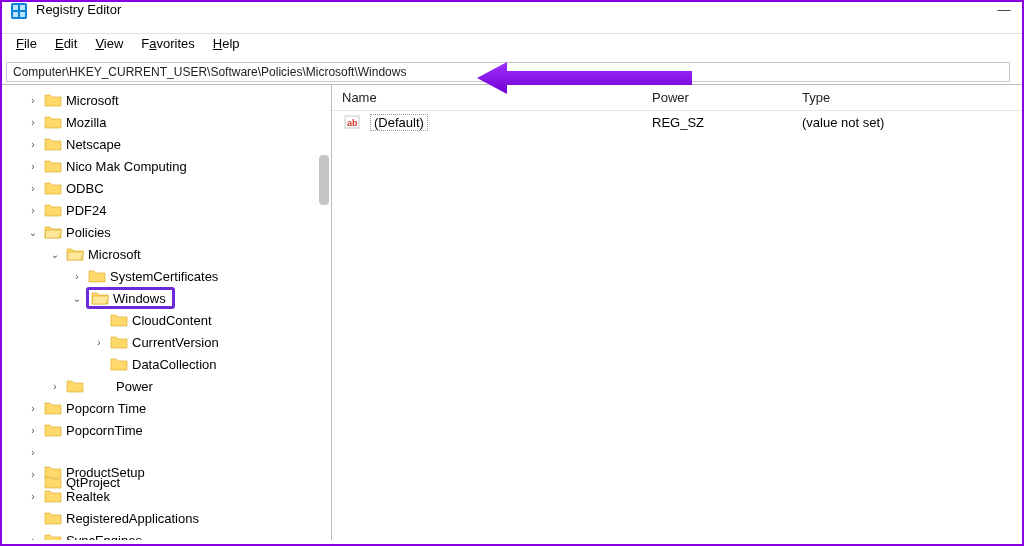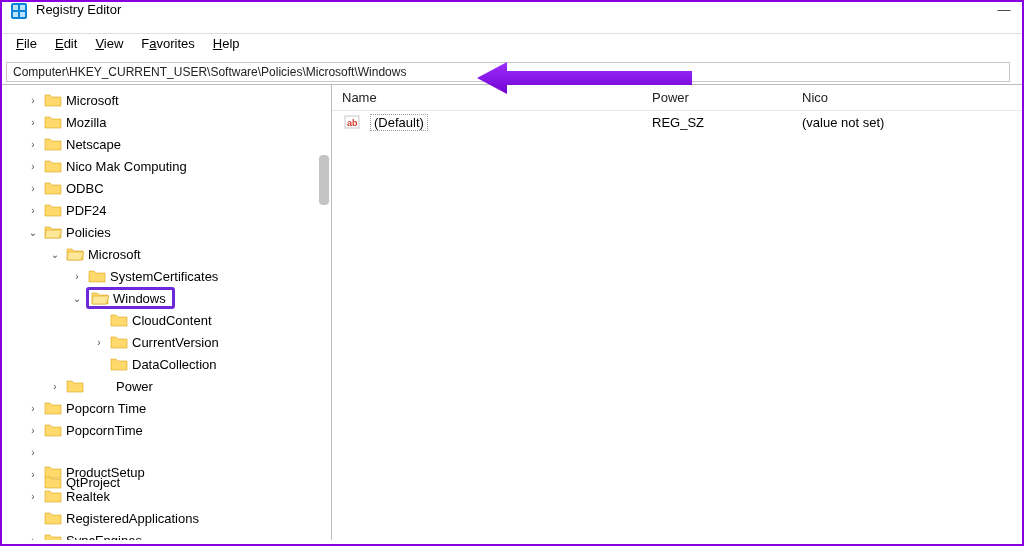--- a/index.html
+++ b/index.html
@@ -398,21 +398,21 @@
             <span class="node-label">SyncEngines</span>
           </span>
         </div>
       </div>
     <div class="tree-scrollbar"></div>
   </div>
   <div class="list-pane">
     <div class="list-header">
       <div class="col-name">Name</div>
       <div class="col-type">Power</div>
-      <div class="col-data">Nico</div>
+      <div class="col-data">Type</div>
     </div>
     <div id="list-rows">
         <div class="list-row">
           <div class="col-name" style="display: flex; align-items: center; padding-left: 4px; gap: 6px;">
             <span class="value-icon">
               <svg width="16" height="16" viewBox="0 0 16 16">
                 <rect x="1" y="2" width="14" height="12" fill="#fff" stroke="#c9c9c9"></rect>
                 <text x="3" y="12" font-size="9" font-weight="bold" fill="#d23a2a">ab</text>
               </svg>
             </span>

